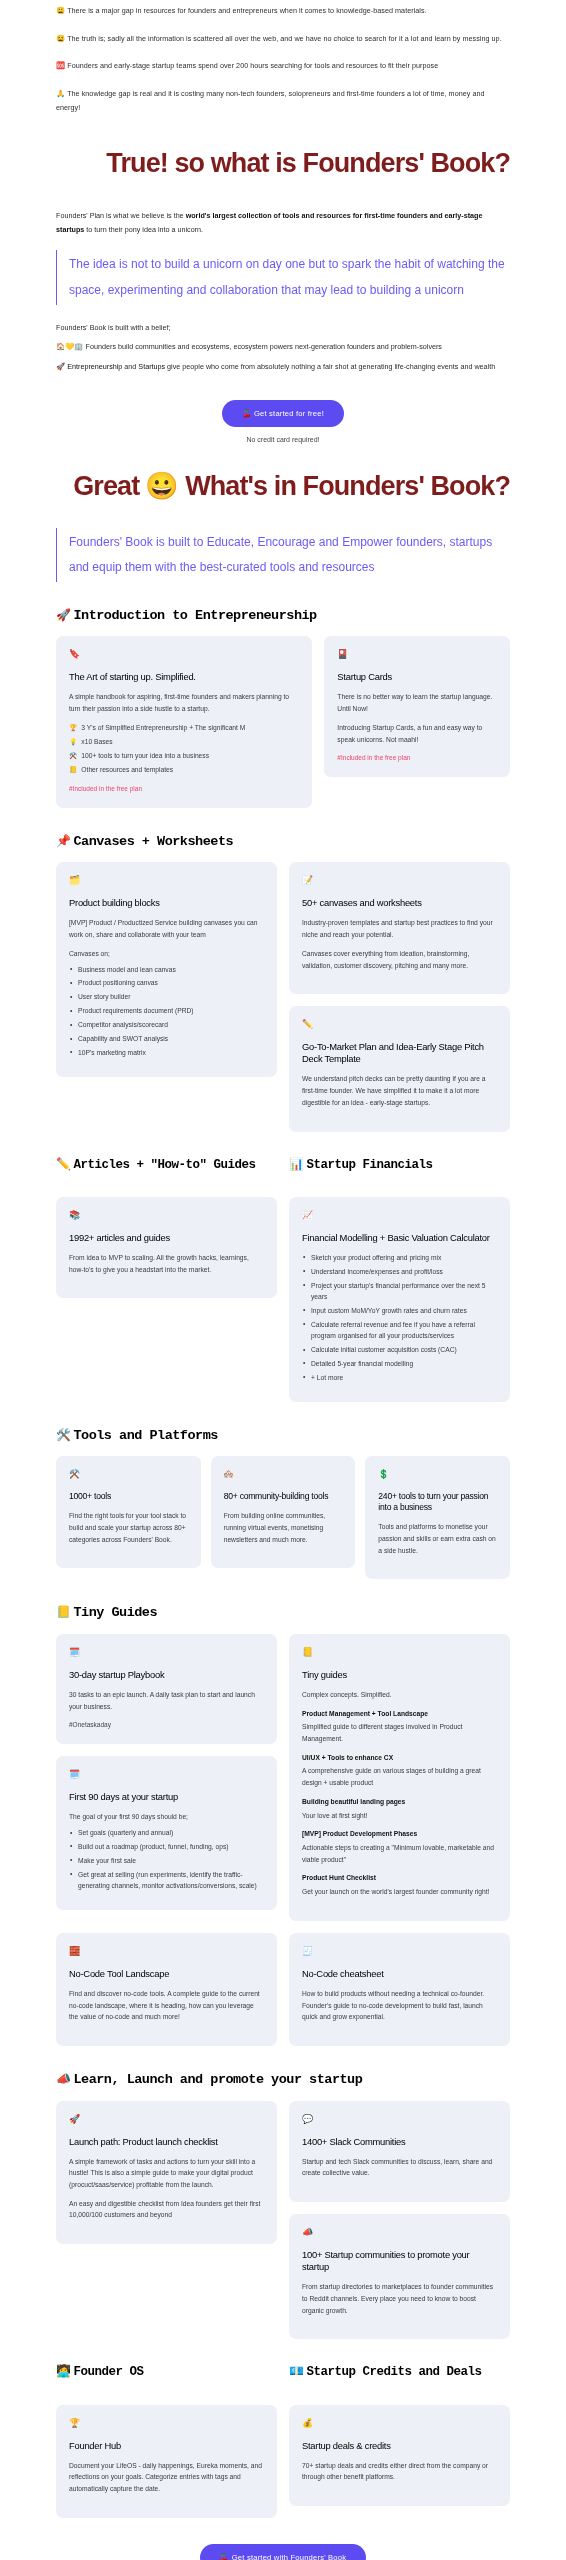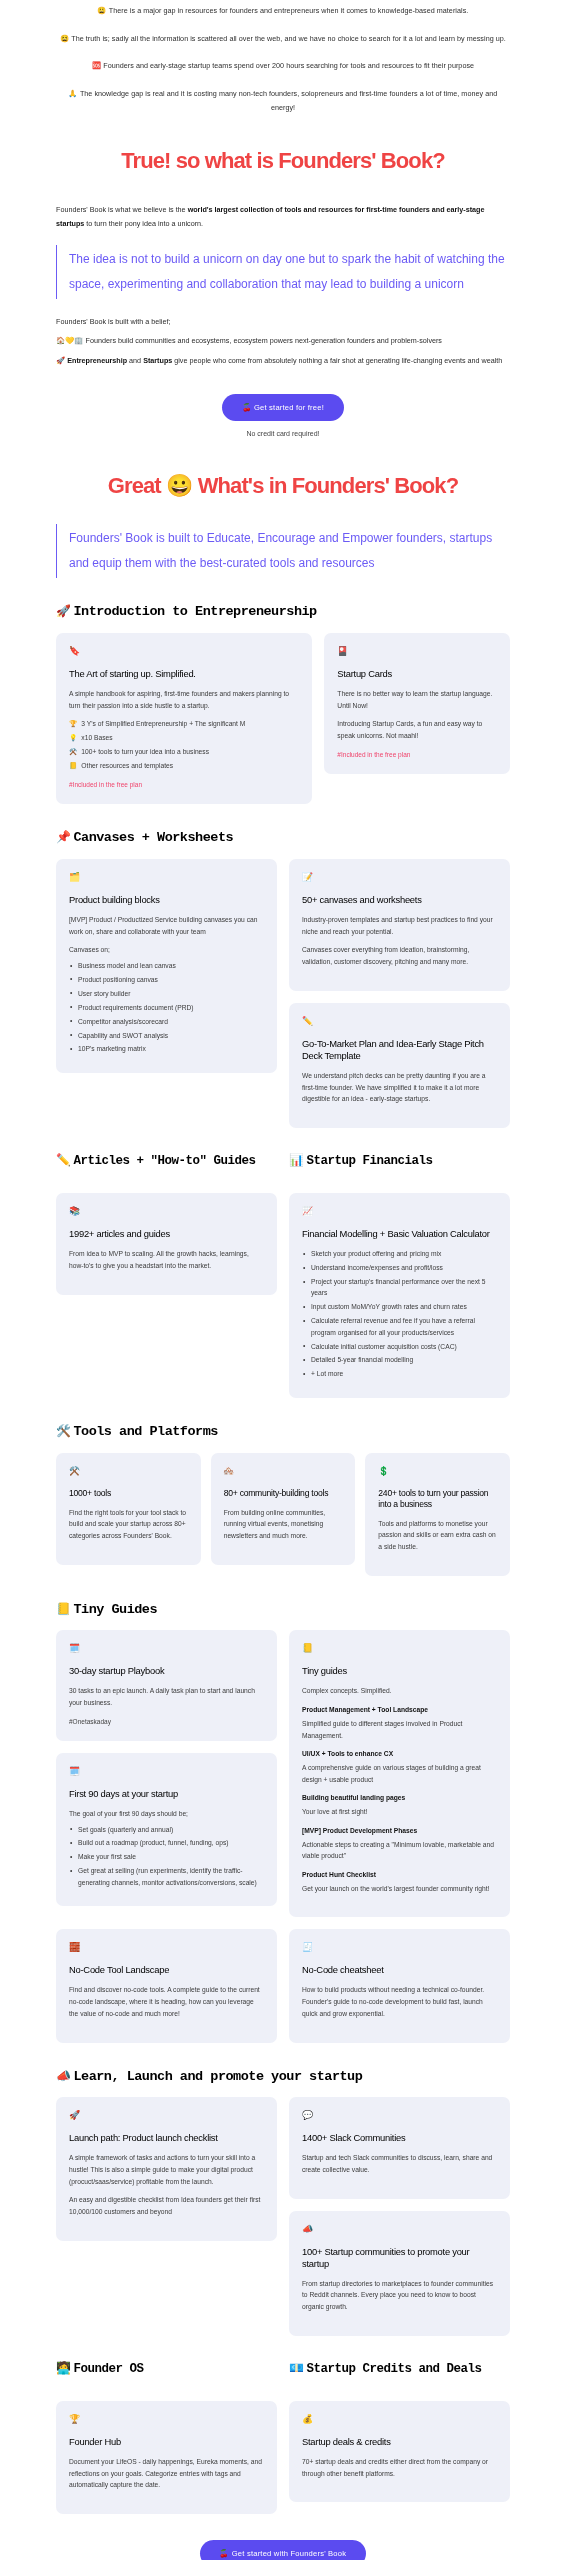--- a/index.html
+++ b/index.html
@@ -17,35 +17,34 @@
   .wrap { width: 454px; margin: 0 auto; }
 
   
   .intro-block { padding-top: 4px; }
   .intro-p {
     font-size: 7.2px;
     line-height: 1.85;
     color: #2e2e2e;
     margin-bottom: 14px;
     letter-spacing: .005em;
-    text-align: center;
   }
   .emj { font-size: 7.4px; }
 
   
   .h1 {
-    font-size: 22px;
+    font-size: 27px;
     font-weight: 800;
     letter-spacing: -0.9px;
-    text-align: center;
-    color: #ef4444;
+    text-align: right;
+    color: #7f1d1d;
     line-height: 1.15;
     margin: 34px 0 30px;
   }
-  .h1.alt { margin: 36px 0 26px; }
+  .h1.alt { margin: 28px 0 26px; }
 
   .body-p {
     font-size: 7.2px;
     line-height: 1.9;
     color: #2b2b2b;
     margin: 0 0 14px;
   }
   .body-p b { font-weight: 700; color: #111; }
 
   .callout {
@@ -58,21 +57,21 @@
     line-height: 2.1;
     color: #6b5bf5;
   }
 
   .belief-line {
     font-size: 7.2px;
     line-height: 1.85;
     color: #2b2b2b;
     margin-bottom: 6px;
   }
-  .belief-line b { font-weight: 700; color: #111; }
+  .belief-line b { font-weight: 400; color: #111; }
 
   
   .cta-zone { text-align: center; margin: 26px 0 8px; }
   .cta-btn {
     display: inline-block;
     background: #5b4bf0;
     color: #fff;
     font-size: 7.6px;
     font-weight: 500;
     padding: 9px 20px;
@@ -202,21 +201,21 @@
       </p>
       <p class="intro-p">
         <span class="emj">🙏</span>
         <span>The knowledge gap is real and it is costing many non-tech founders, solopreneurs and first-time founders a lot of time, money and energy!</span>
       </p>
     </div>
 
     <h1 class="h1">True! so what is Founders' Book?</h1>
 
     <p class="body-p">
-      <span>Founders' Book is what we believe is the </span><b>world's largest collection of tools and resources for first-time founders and early-stage startups</b><span> to turn their pony idea into a unicorn.</span>
+      <span>Founders' Plan is what we believe is the </span><b>world's largest collection of tools and resources for first-time founders and early-stage startups</b><span> to turn their pony idea into a unicorn.</span>
     </p>
 
     <div class="callout">
       <p>The idea is not to build a unicorn on day one but to spark the habit of watching the space, experimenting and collaboration that may lead to building a unicorn</p>
     </div>
 
     <p class="belief-line">Founders' Book is built with a belief;</p>
     <p class="belief-line">
       <span class="emj">🏠💛🏢</span>
       <span>Founders build communities and ecosystems, ecosystem powers next-generation founders and problem-solvers</span>

